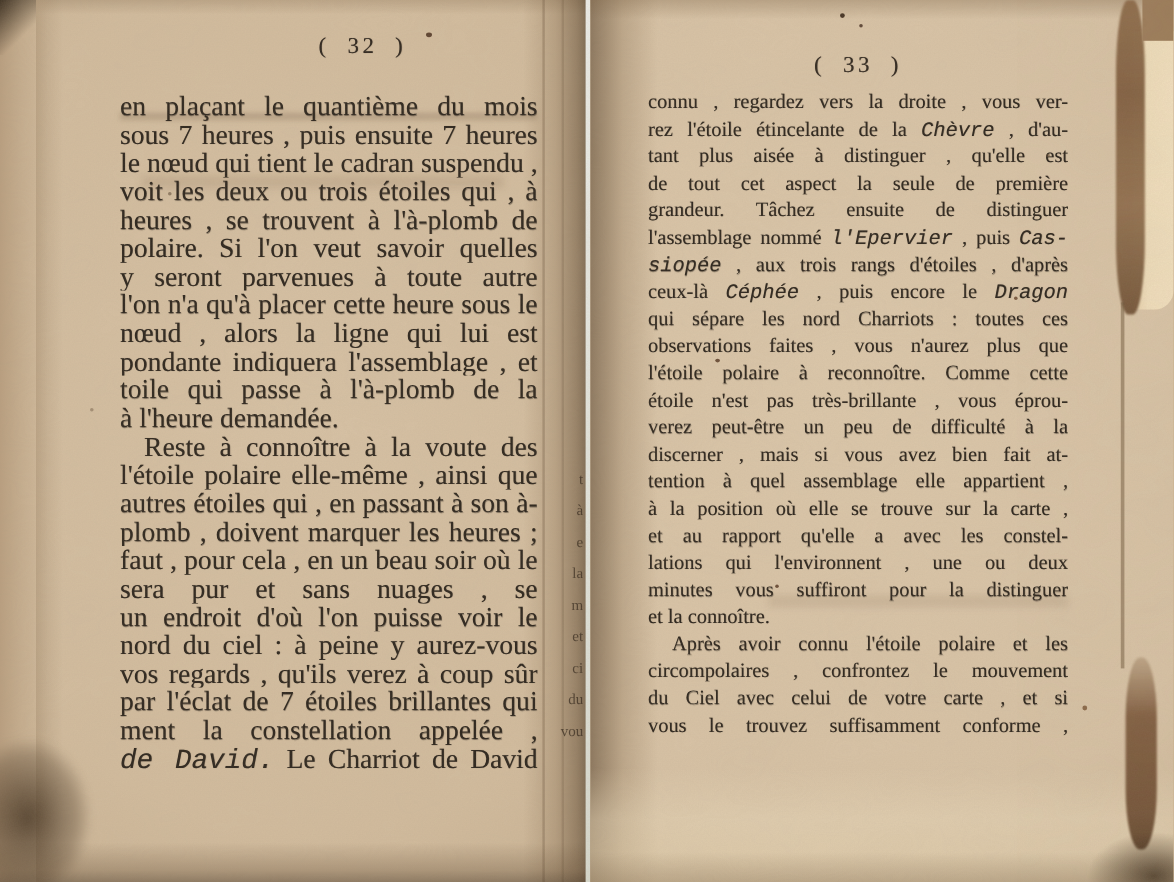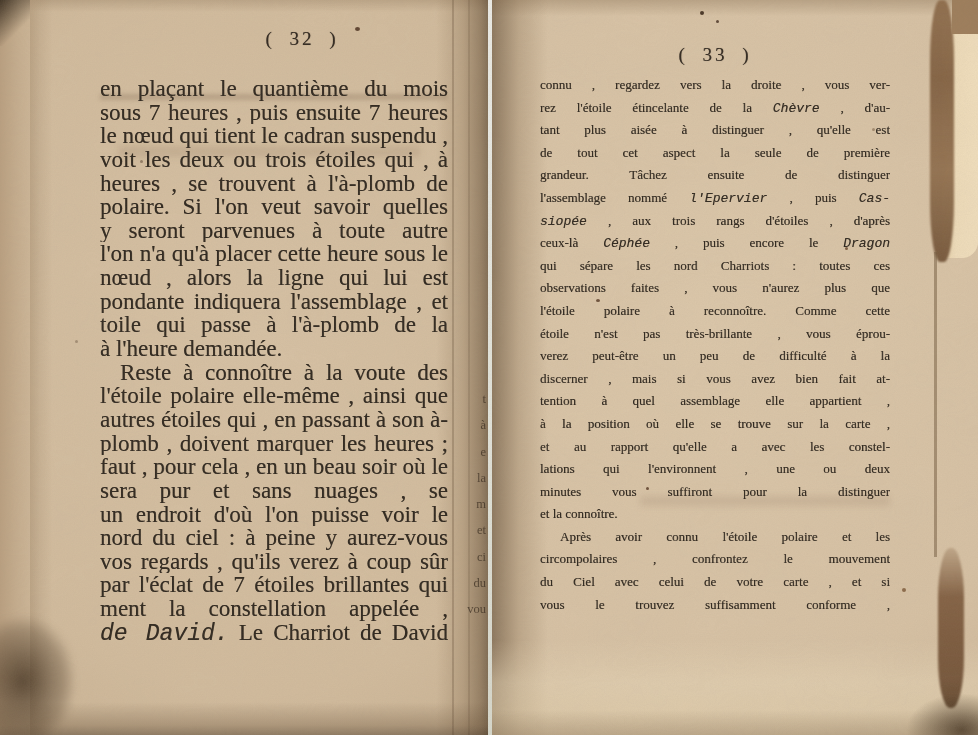--- a/index.html
+++ b/index.html
@@ -65,21 +65,21 @@
   .hdr-left{left:115px;top:28px;width:348px;transform:translateX(13px);}
   .hdr-right{left:540px;top:44px;width:350px;}
   .text-col{color:#2b241c;}
   .col-left{left:100px;top:77px;width:348px;}
   .col-right{left:540px;top:74px;width:350px;}
   .line{
     text-align:justify;text-align-last:justify;overflow:hidden;
     text-shadow:.3px .3px .6px rgba(43,36,28,.5);
   }
   .col-left .line{height:23.65px;line-height:23.65px;font-size:23px;}
-  .col-right .line{height:22.6px;line-height:22.6px;font-size:13px;}
+  .col-right .line{height:22.6px;line-height:22.6px;font-size:17px;}
   .line.end{text-align-last:left;}
   .line.indent{text-indent:20px;}
   .seg-i{font-style:italic;font-family:Liberation Mono, monospace;}
   
   .frag-col{color:rgba(56,43,30,.82);font-size:12.5px;}
   .frag-right{left:493px;top:118px;width:23px;text-align:left;}
   .frag-right .frag{height:25.9px;line-height:25.9px;overflow:hidden;}
   .frag-left{left:458px;top:386px;width:28px;text-align:right;color:rgba(52,40,28,.75);}
   .frag-left .frag{height:26.3px;line-height:26.3px;overflow:hidden;}
   

